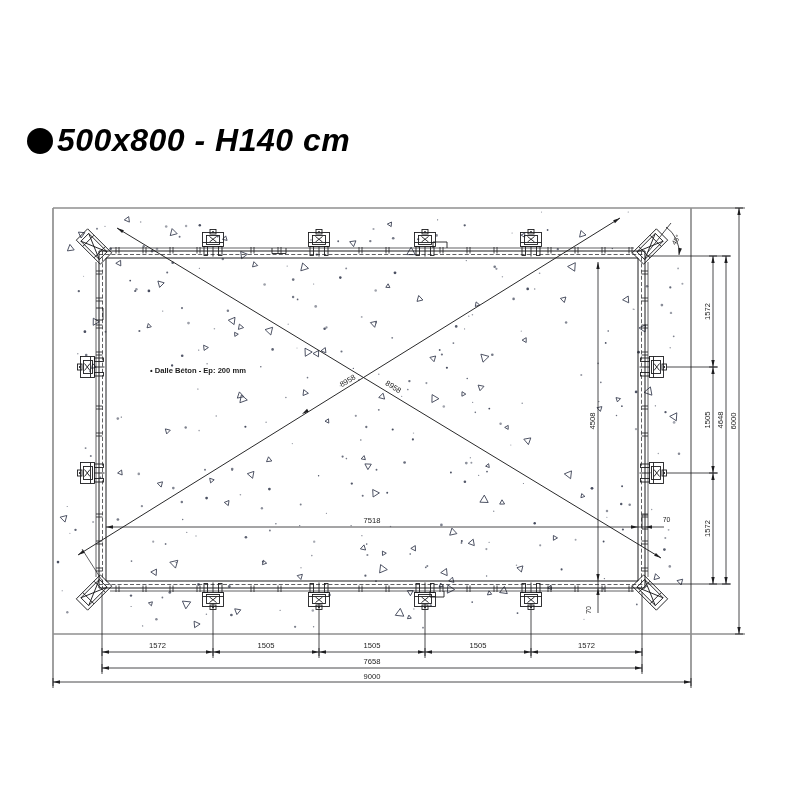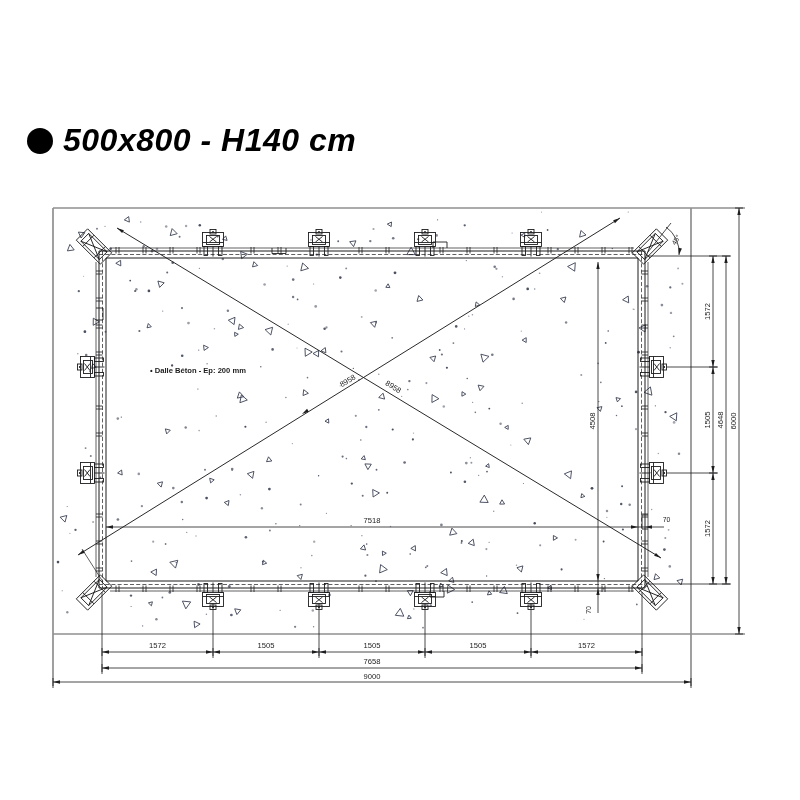--- a/index.html
+++ b/index.html
@@ -1,18 +1,18 @@
 <!DOCTYPE html>
 <html><head>
 <meta charset="utf-8">
 <style>
   html,body{margin:0;padding:0;background:#fff;}
   .page{position:relative;width:800px;height:800px;background:#ffffff;overflow:hidden;
         font-family:"Liberation Sans",sans-serif;}
-  .title{position:absolute;left:27px;top:122px;display:flex;align-items:center;gap:10px;}
+  .title{position:absolute;left:27px;top:122px;display:flex;align-items:center;gap:4px;}
   .bullet{width:26px;height:26px;border-radius:50%;background:#000;flex:0 0 auto;}
   .title-text{font-style:italic;font-weight:700;font-size:32px;letter-spacing:.5px;color:#000;
               font-family:"Liberation Sans",sans-serif;}
   svg{position:absolute;left:0;top:0;}
   svg text{font-family:"Liberation Sans",sans-serif;fill:#1c1c1c;}
   .dim{font-size:7.6px;}
   .dim7{font-size:6.9px;}
   .note{font-size:7.6px;font-weight:bold;}
   .wall{stroke:#1d1d1f;stroke-width:1;}
   .thin{stroke:#1d1d1f;stroke-width:.7;}

